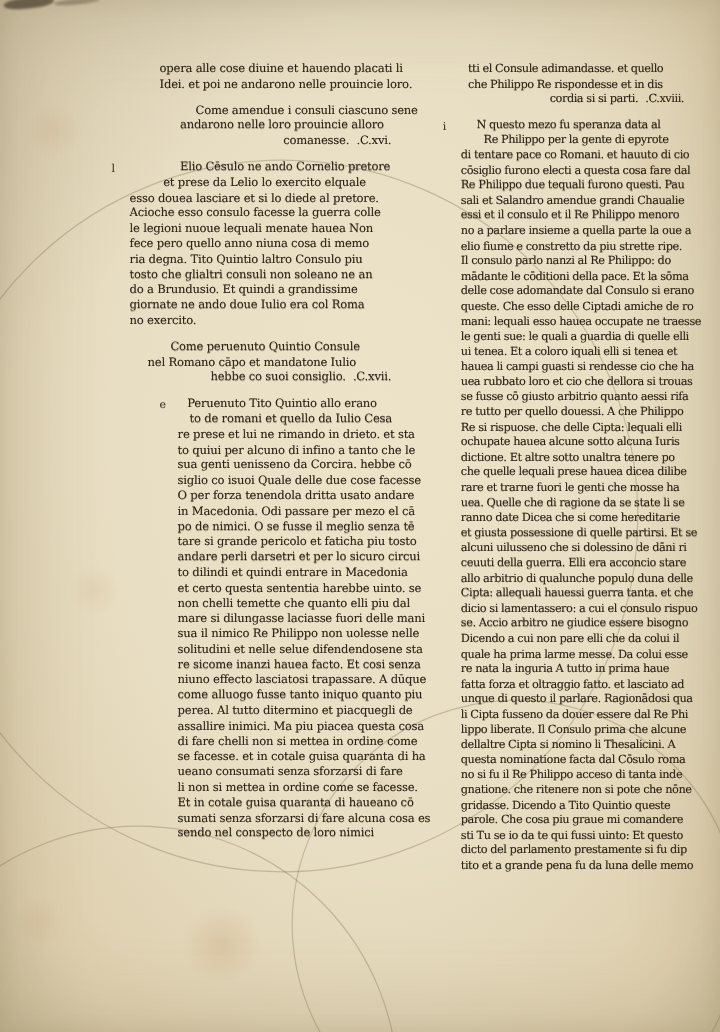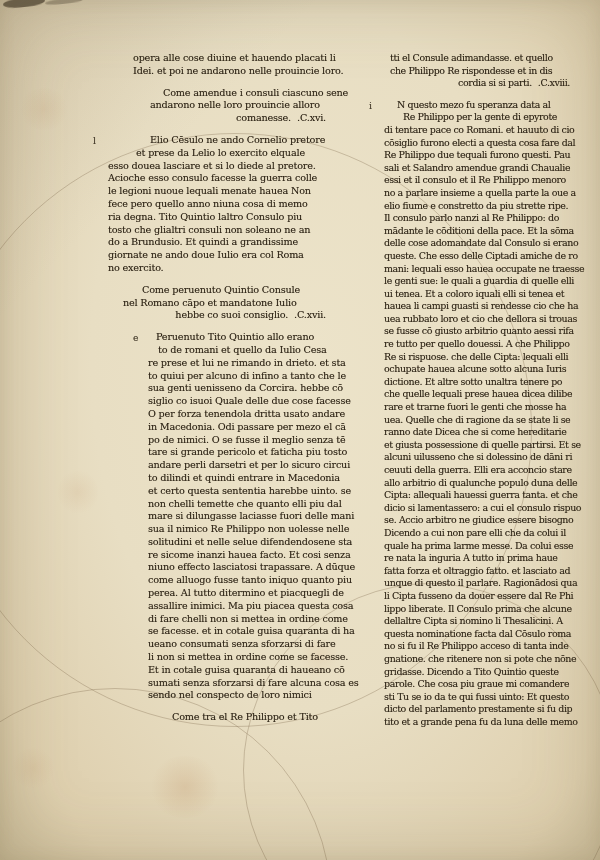--- a/index.html
+++ b/index.html
@@ -141,21 +141,20 @@
         <div class="line">assallire inimici. Ma piu piacea questa cosa</div>
         <div class="line">di fare chelli non si mettea in ordine come</div>
         <div class="line">se facesse. et in cotale guisa quaranta di ha</div>
         <div class="line">ueano consumati senza sforzarsi di fare</div>
         <div class="line">li non si mettea in ordine come se facesse.</div>
         <div class="line">Et in cotale guisa quaranta di haueano cō</div>
         <div class="line">sumati senza sforzarsi di fare alcuna cosa es</div>
         <div class="line">sendo nel conspecto de loro nimici</div>
       </div>
       <div class="block heading b5">
-        <div class="line">Come tra el Re Philippo et Tito</div>
       </div>
     </div>
   <div class="col col-right" id="col-right" style="color: rgb(46, 36, 22);">
       <div class="block para b0">
         <div class="line">tti el Consule adimandasse. et quello</div>
         <div class="line">che Philippo Re rispondesse et in dis</div>
         <div class="line endline">
           <span>cordia si si parti.</span>
           <span class="ref">.C.xviii.</span>
         </div>

